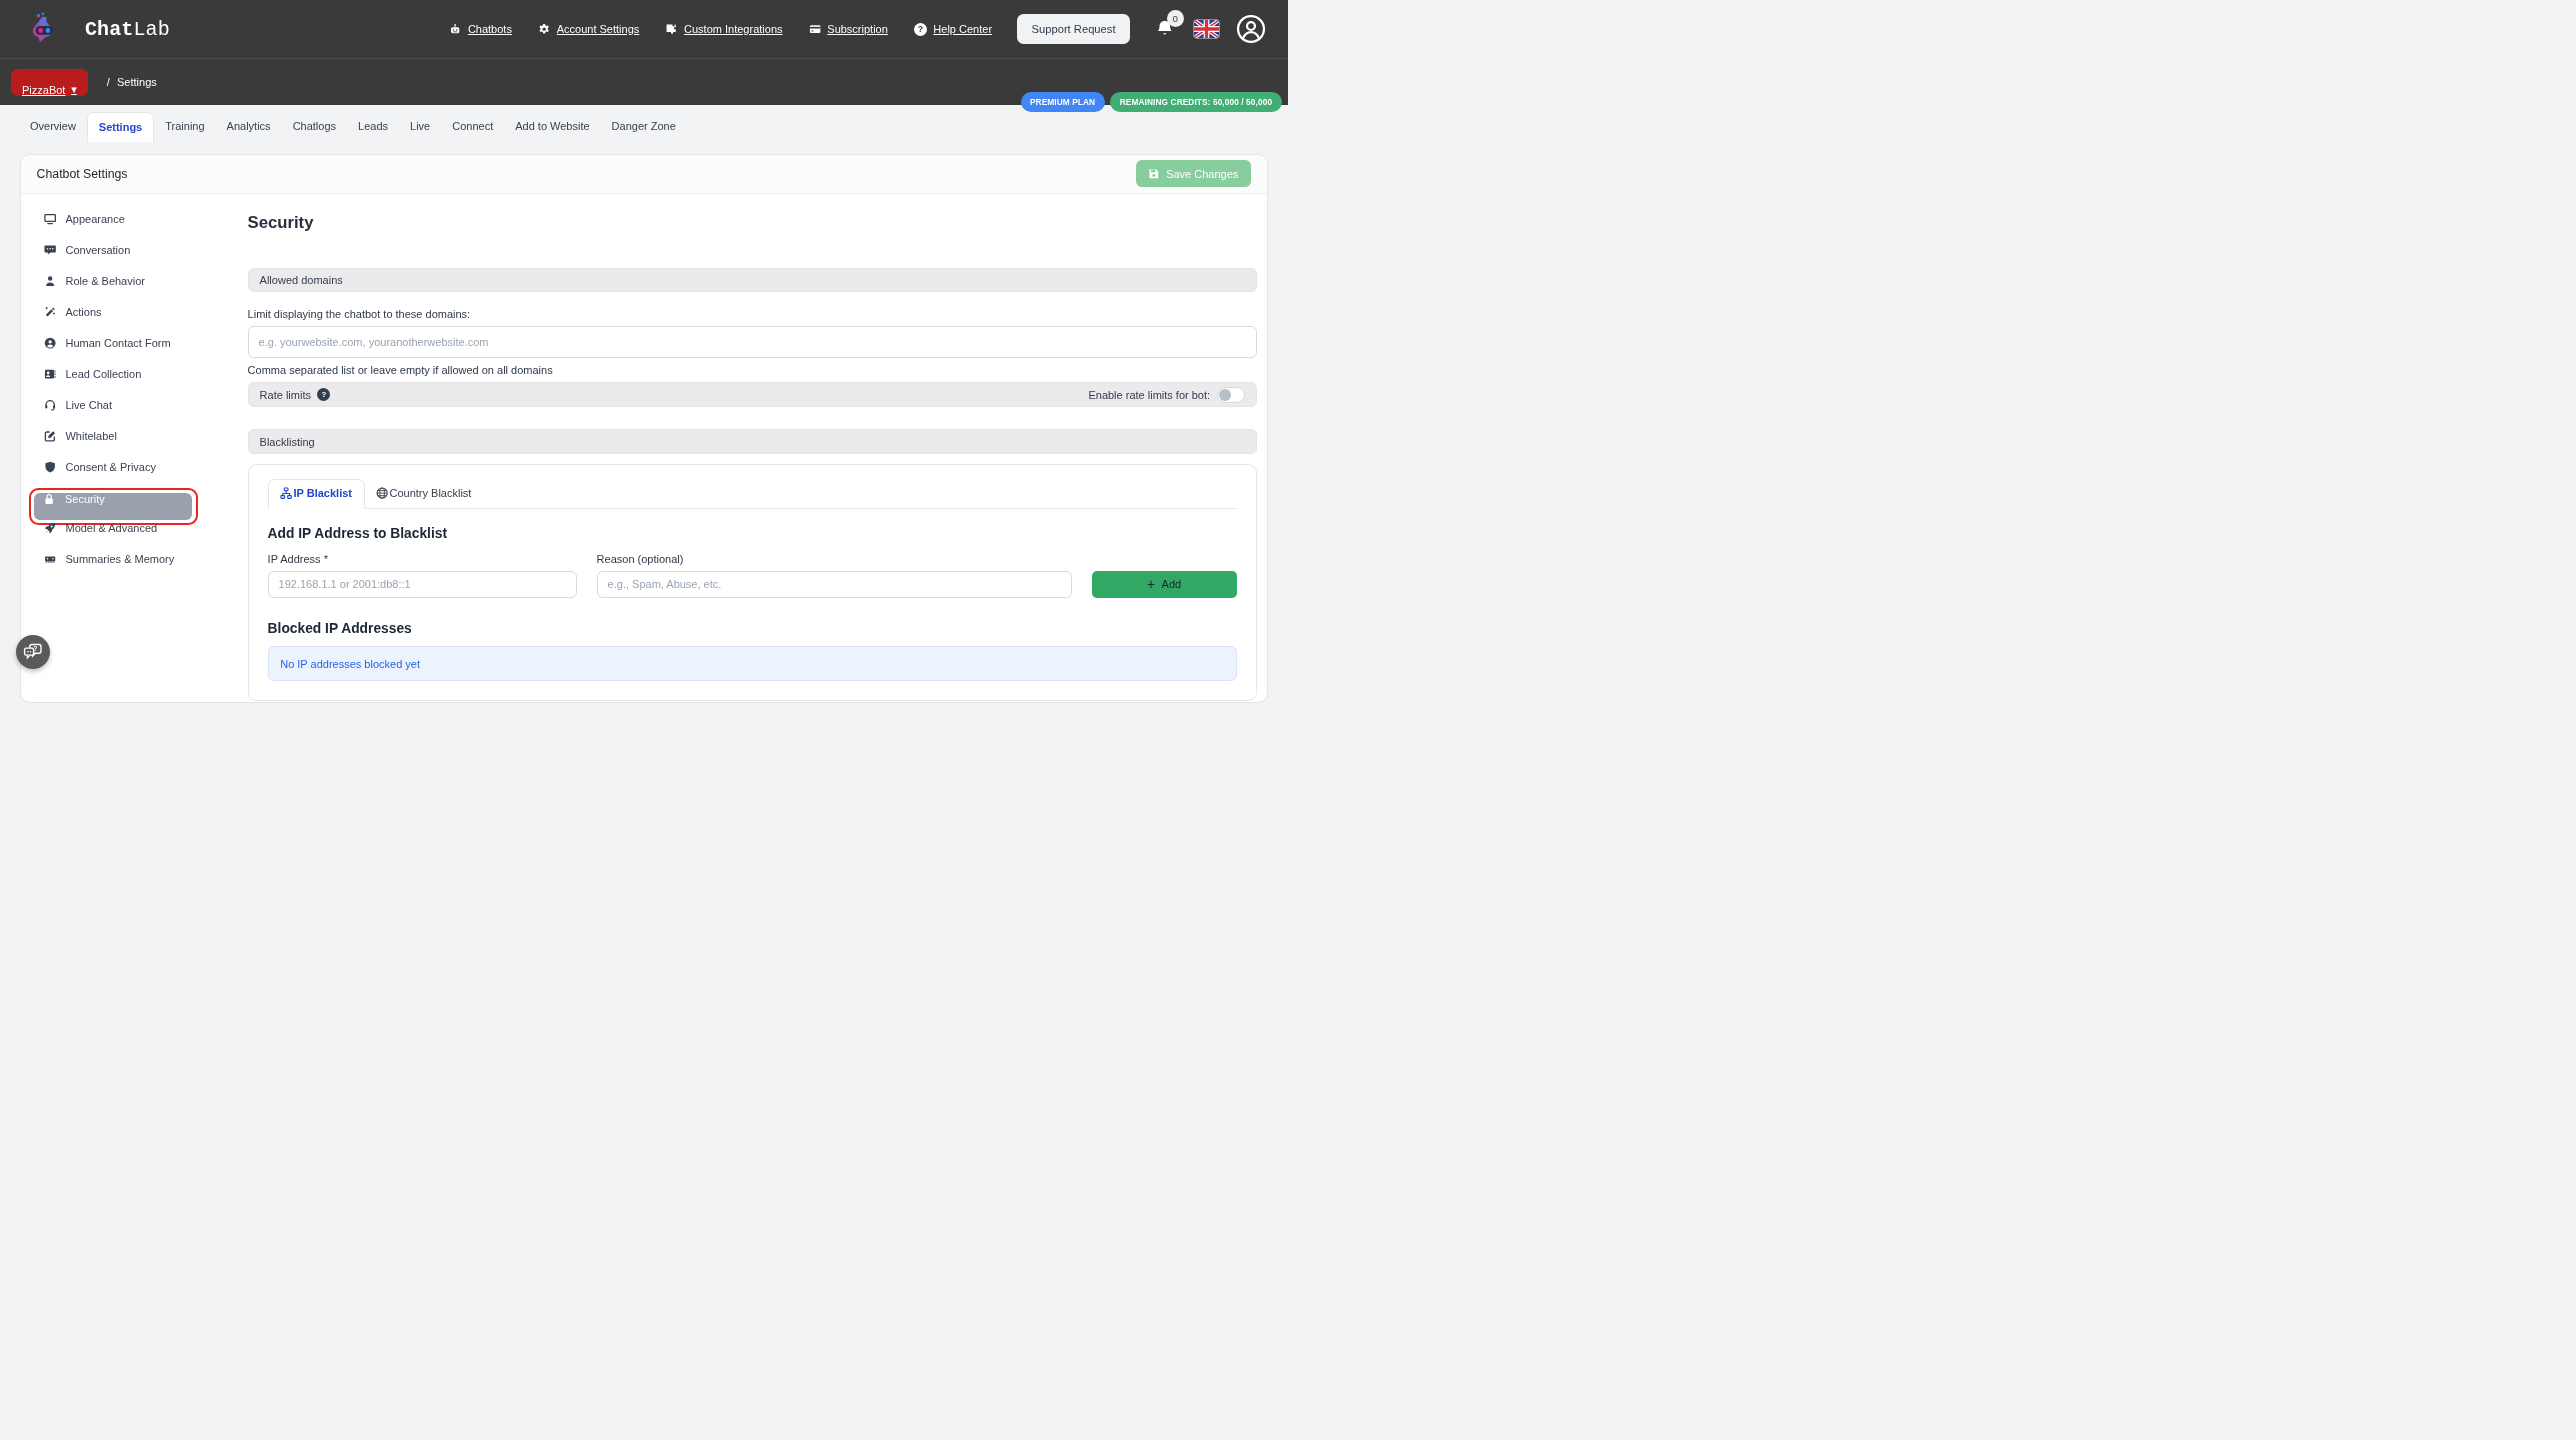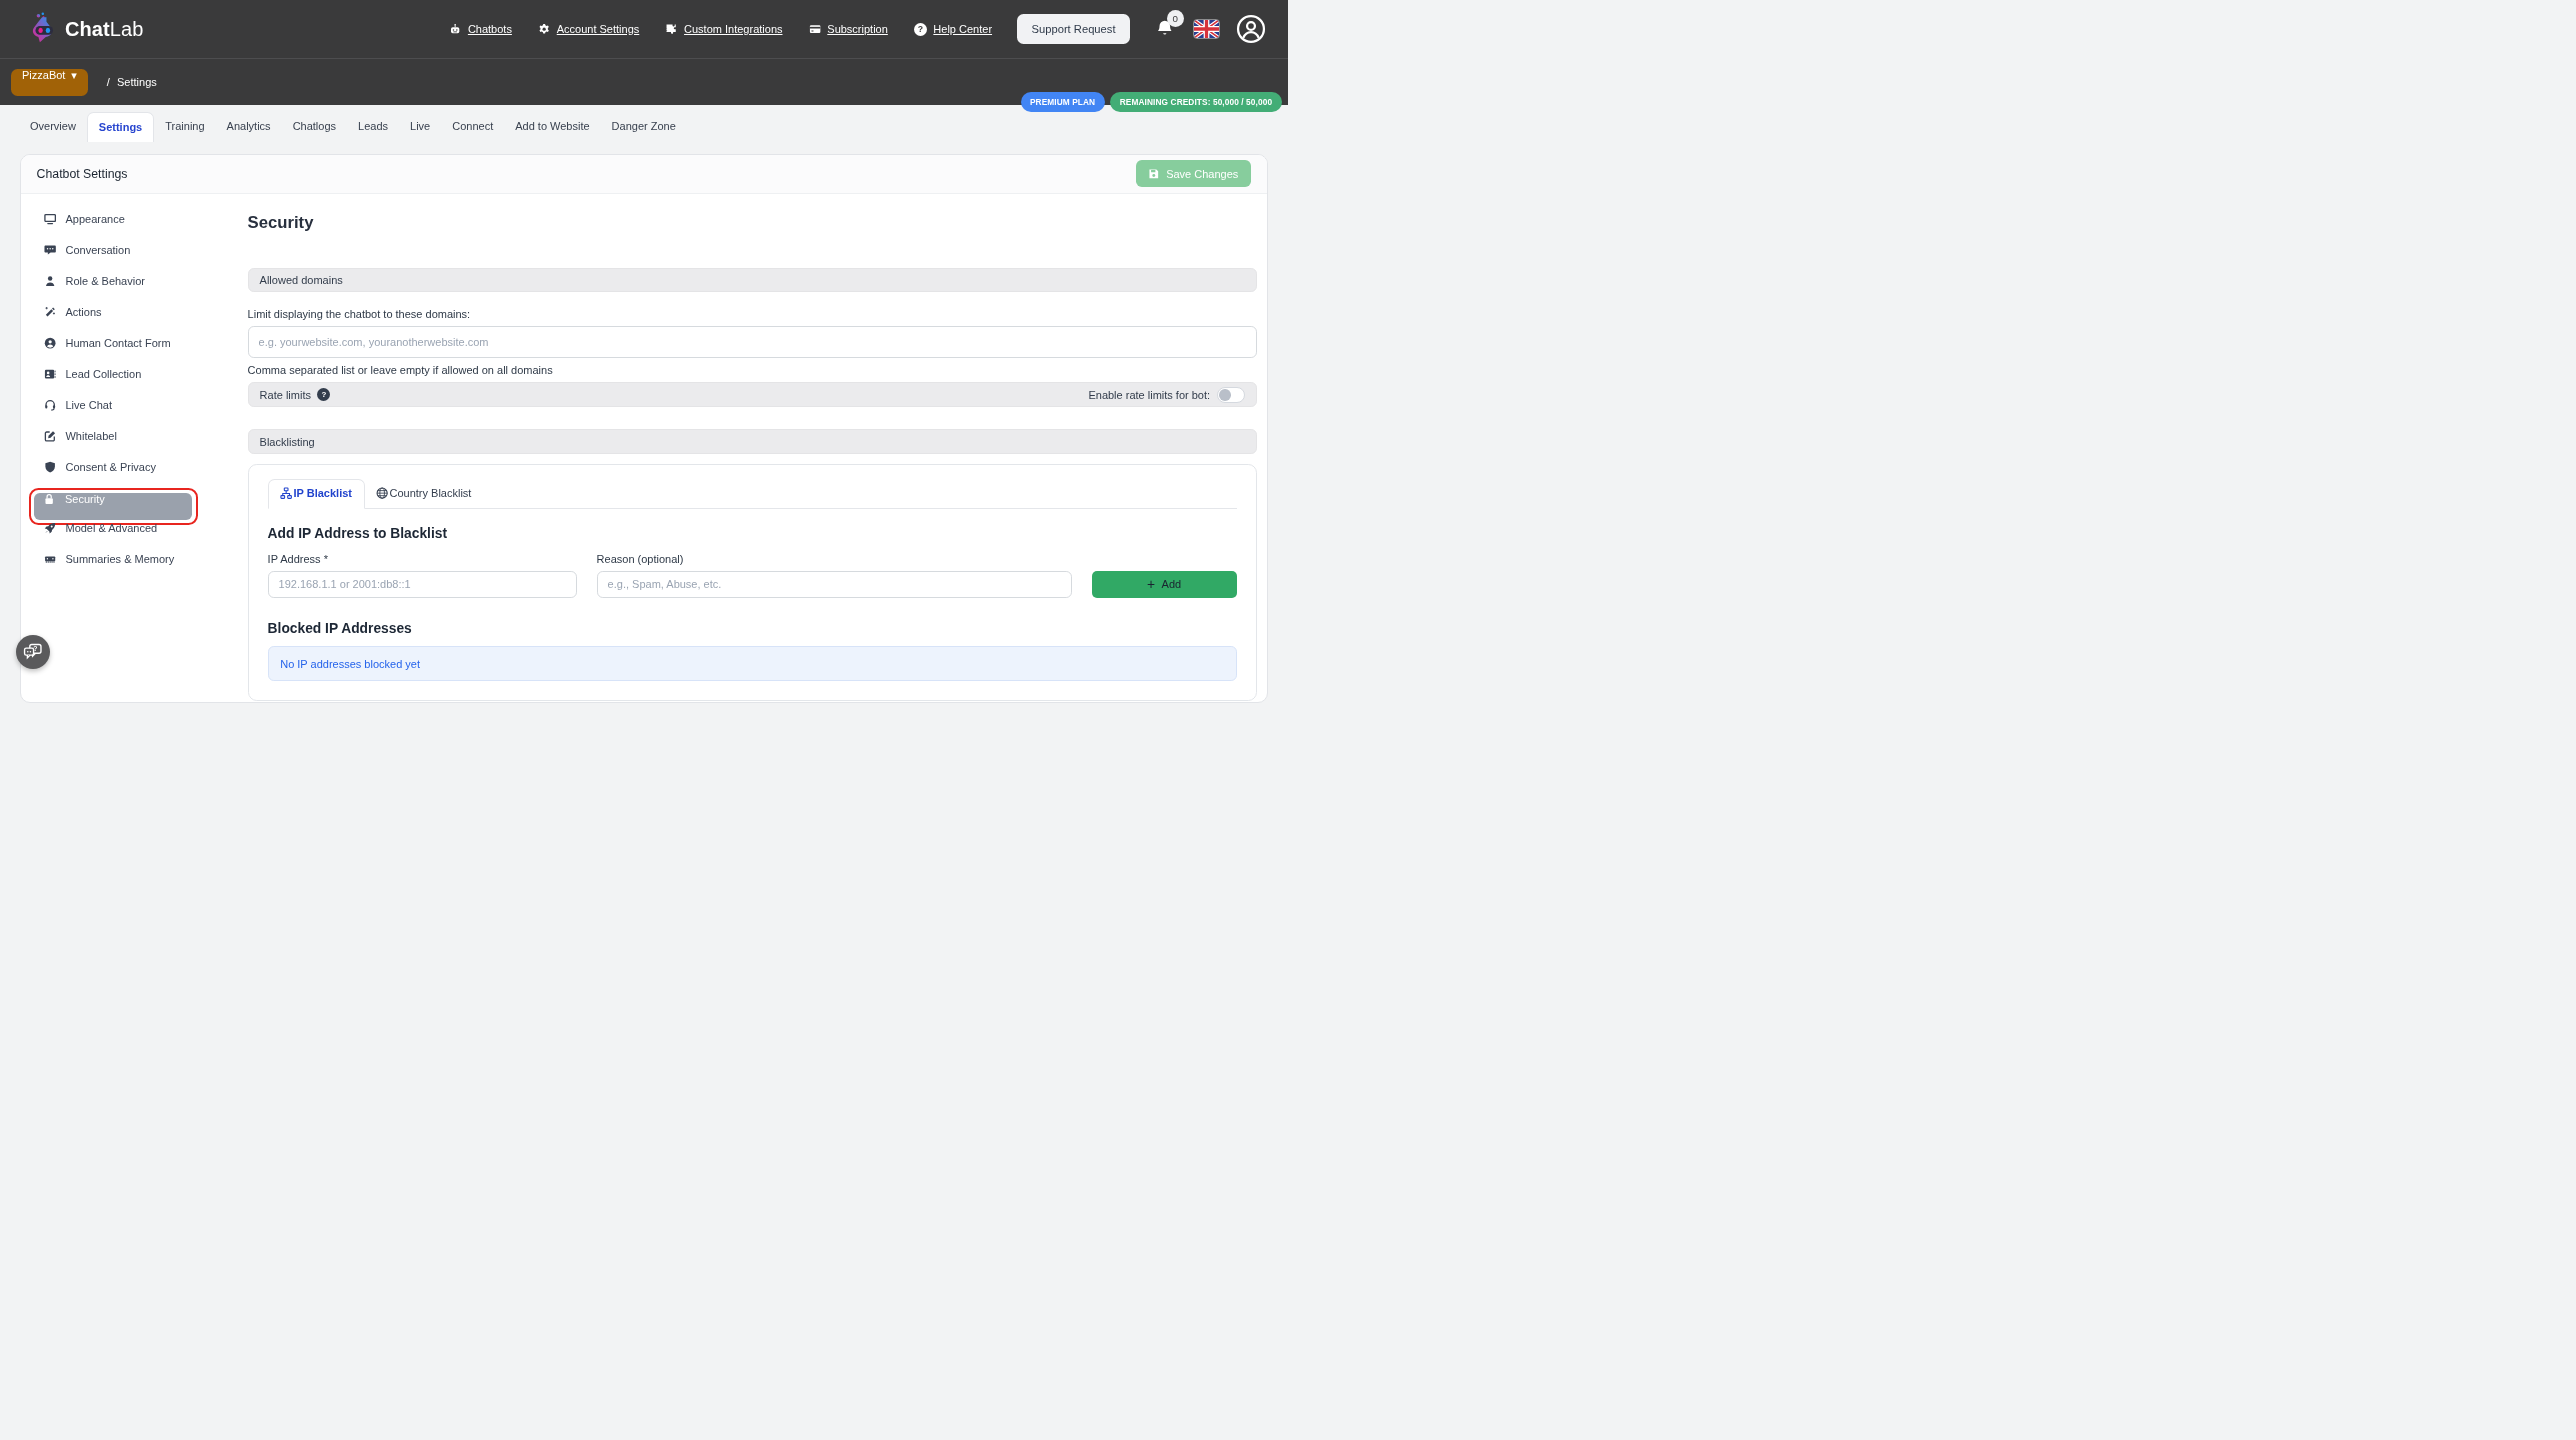--- a/index.html
+++ b/index.html
@@ -2,40 +2,40 @@
 <html style="font-size:11.6px"><head>
 <meta charset="utf-8">
 <style>
   * { margin:0; padding:0; box-sizing:border-box; }
   html,body { width:1288px; height:720px; overflow:hidden; }
   body { font-family:"Liberation Sans","DejaVu Sans",sans-serif; background:#f2f3f4; color:#333d4c; position:relative; }
   svg.i { width:12.3px; height:12.3px; flex:none; }
 
   
   .navbar { height:58px; background:#3a3a3b; display:flex; align-items:center; padding:0 22px 0 26px; }
-  .brand { display:flex; align-items:center; gap:1px; }
+  .brand { display:flex; align-items:center; gap:21px;font-family:Liberation Mono, monospace; }
   .brand-logo { width:38px; height:38px; }
   .brand-text { font-size:20px; color:#fff; letter-spacing:0.1px; }
   .brand-text b { font-weight:800; }
   .brand-text span.light { font-weight:300; }
   .nav-items { display:flex; align-items:center; gap:26px; margin-left:auto; margin-right:25px; }
   .nav-item { display:flex; align-items:center; gap:6.5px; color:#fff; font-size:11px; cursor:pointer; white-space:nowrap;text-decoration:underline; }
   .qcircle { width:13px; height:13px; border-radius:50%; background:#fff; color:#3a3a3b; font-size:8.7px; font-weight:700; display:flex; align-items:center; justify-content:center; flex:none; }
   .support-btn { background:#f1f2f4; color:#2f3a49; border:none; border-radius:6.5px; height:30px; padding:0 14.5px; font-size:11.2px; font-family:inherit; cursor:pointer; }
   .bell-wrap { position:relative; margin-left:25px; cursor:pointer; }
   .bell-wrap svg { width:19.6px; height:19.6px; display:block; }
   .bell-badge { position:absolute; top:-9.4px; right:-9.4px; width:17.4px; height:17.4px; border-radius:50%; background:#eff0f2; color:#3c3c3e; font-size:9.8px; display:flex; align-items:center; justify-content:center; }
   .flag { width:25px; height:18px; border-radius:2.9px; overflow:hidden; margin-left:19px; outline:0.7px solid #8b8b8d; cursor:pointer; flex:none; }
   .flag svg { display:block; width:100%; height:100%; }
   .avatar { margin-left:17.4px; cursor:pointer; }
   .avatar svg { width:30px; height:30px; display:block; }
 
   
   .subbar { height:47px; background:#3a3a3b; border-top:0.7px solid #4d4d4f; display:flex; align-items:center; padding-left:11px; position:relative; }
-  .bot-btn { background:#a16207; color:#fff; border:none; border-radius:6.5px; height:27px; padding:0 11px; font-size:11px; font-family:inherit; cursor:pointer; display:flex; align-items:flex-start; gap:5.8px; }
+  .bot-btn { background:#b91c1c; color:#fff; border:none; border-radius:6.5px; height:27px; padding:0 11px; font-size:11px; font-family:inherit; cursor:pointer; display:flex; align-items:flex-end; gap:5.8px;text-decoration:underline; }
   .crumb { color:#fff; font-size:11px; margin-left:19px; display:flex; gap:7.2px; }
 
   
   .badges { position:absolute; top:92px; right:6.5px; display:flex; gap:5.8px; z-index:5; }
   .pill { height:20px; border-radius:10px; display:flex; align-items:center; padding:0 9.4px; color:#fff; font-size:8.3px; font-weight:700; letter-spacing:0.1px; white-space:nowrap; }
   .pill.blue { background:#4285f4; }
   .pill.green { background:#43ad76; }
 
   
   .tabsrow { display:flex; align-items:stretch; margin:7.2px 0 0 19px; height:30px; }

